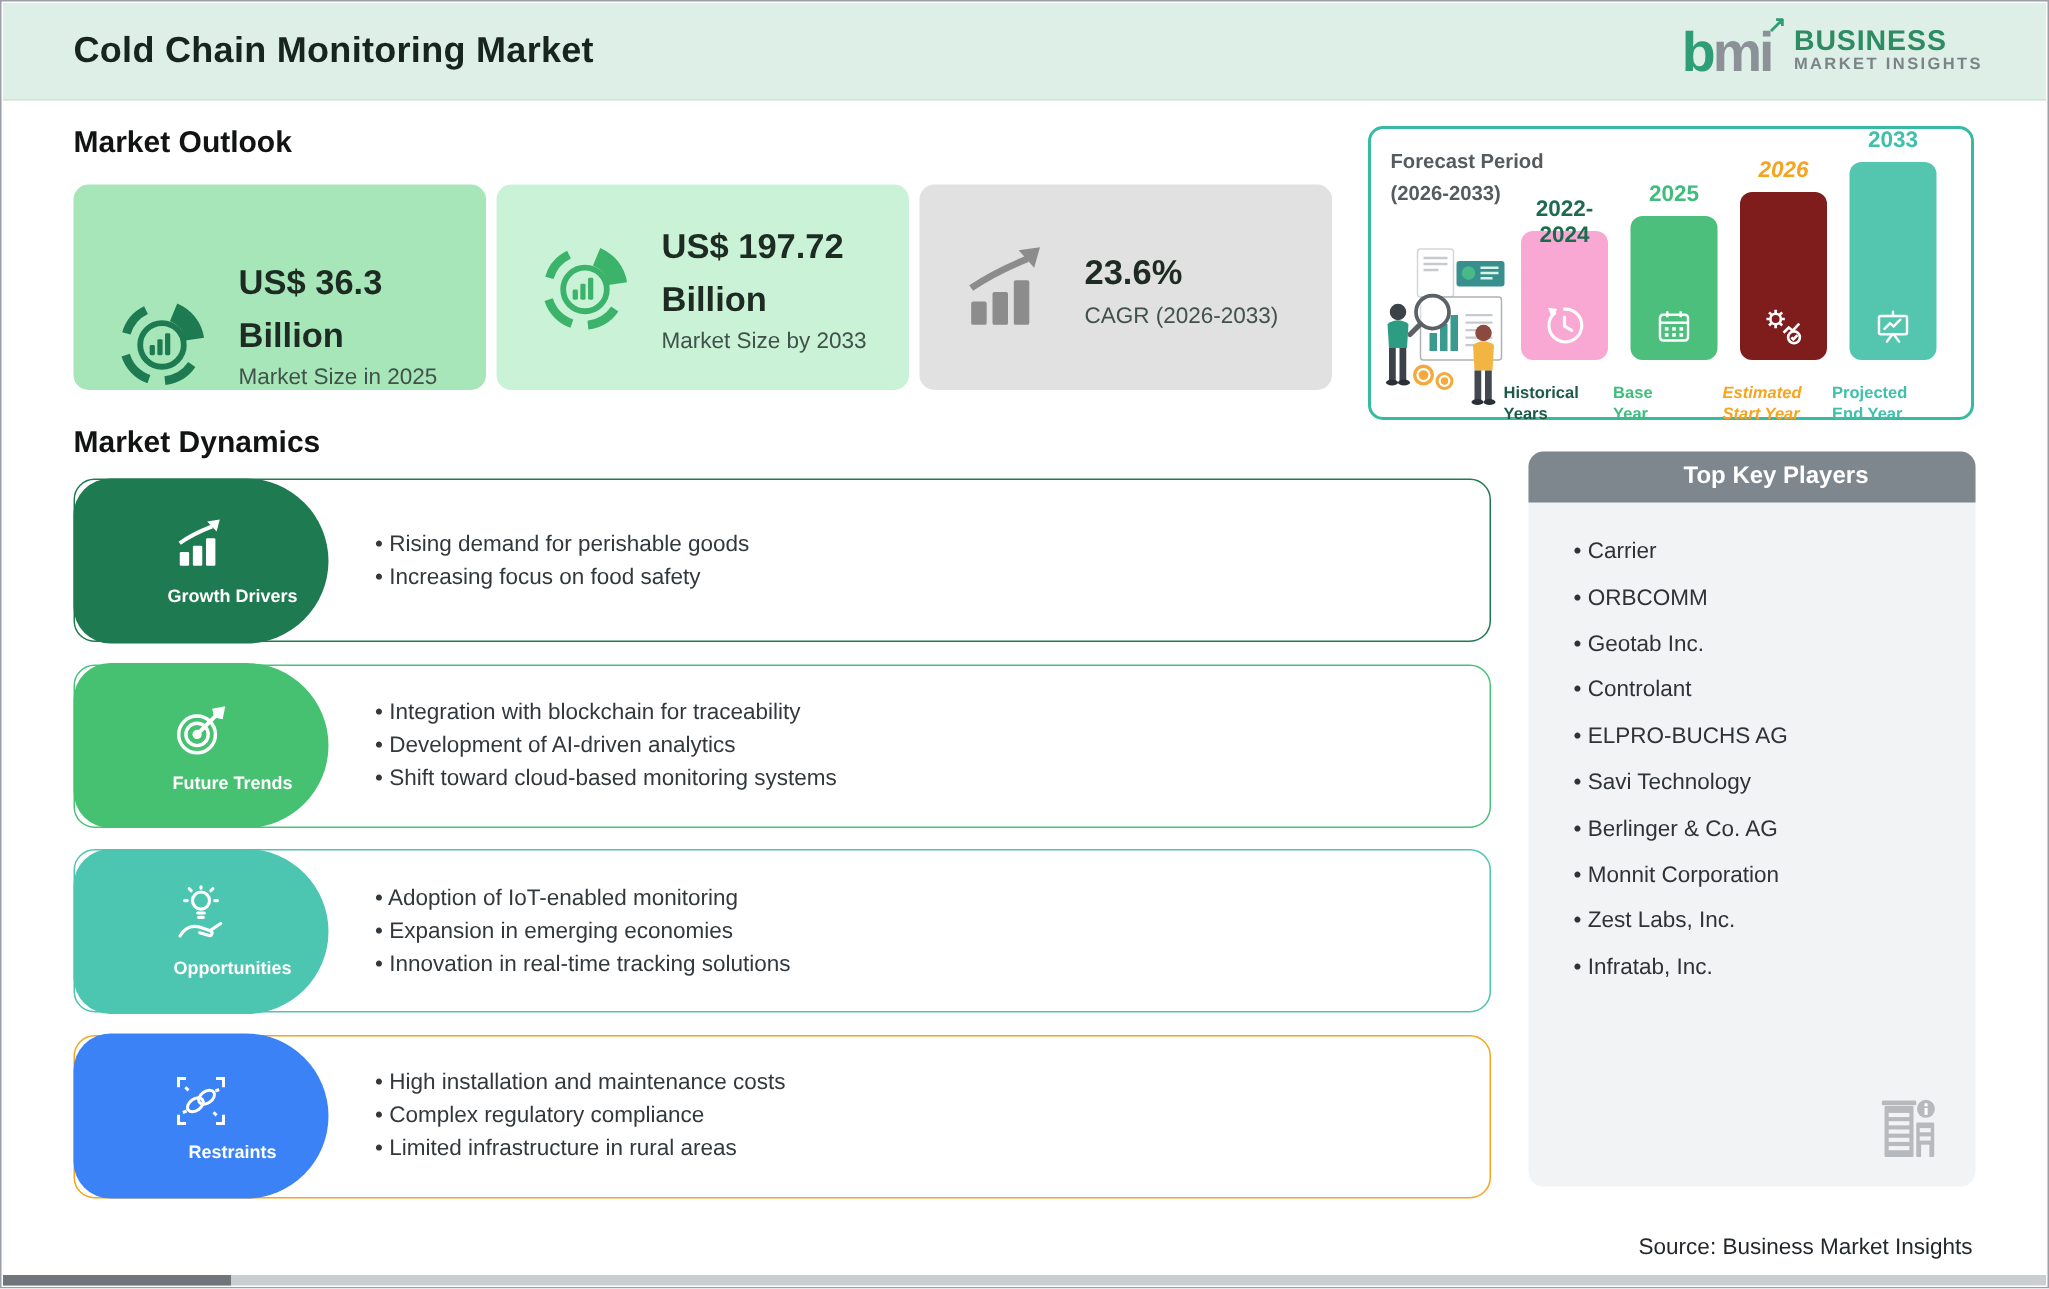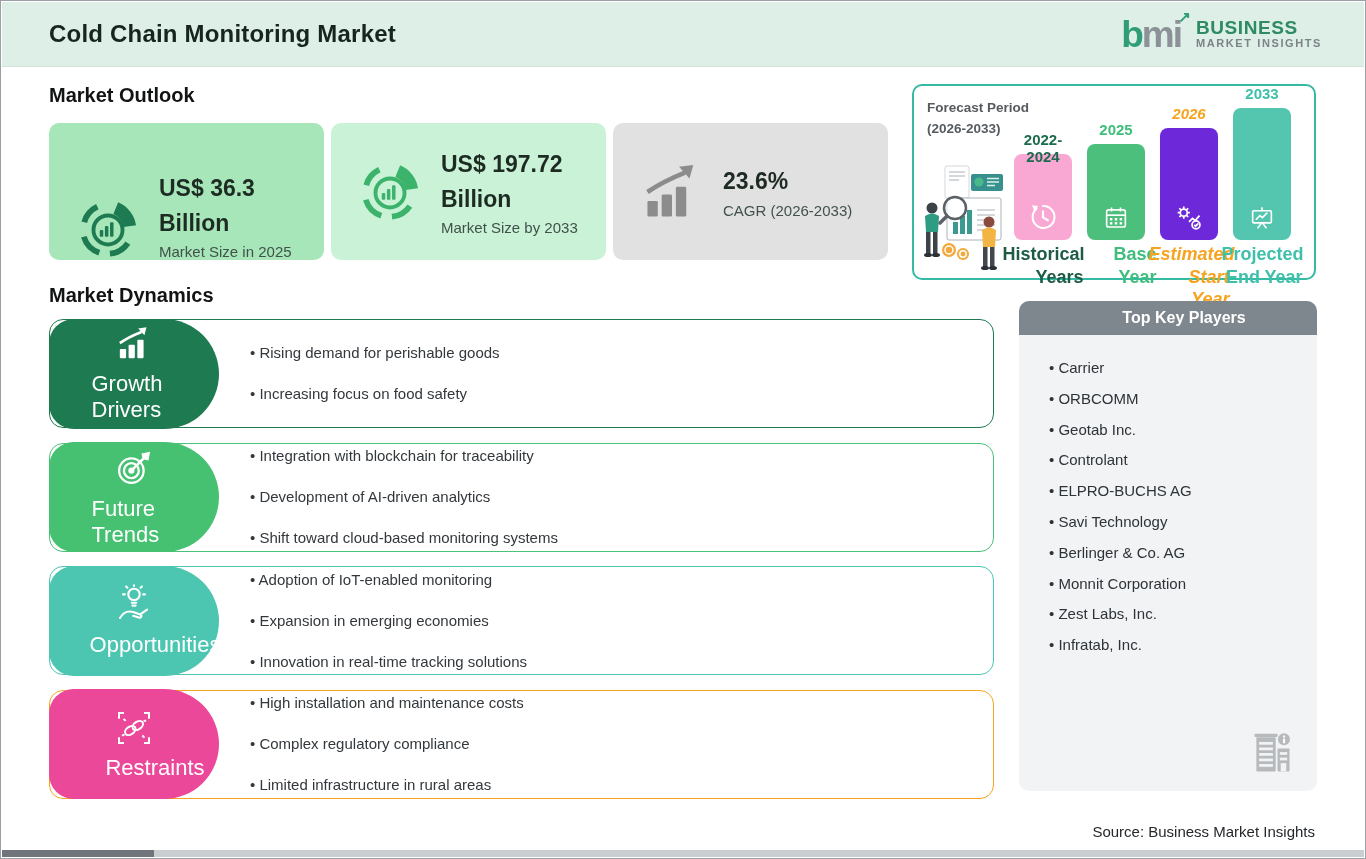--- a/index.html
+++ b/index.html
@@ -36,43 +36,43 @@
   .card-cap{font-size:15px;color:#41524a;margin-top:3px;}
 
   
   .forecast{position:absolute;left:911px;top:83px;width:404px;height:196px;background:#ffffff;
             border:2px solid #35baa4;border-radius:10px;box-sizing:border-box;}
   .fp-title{position:absolute;left:13px;top:12px;font-size:13.5px;font-weight:700;color:#565b60;line-height:1.55;}
   .illus{position:absolute;left:5px;bottom:4px;}
   .fbar{position:absolute;bottom:38px;width:58px;border-radius:8px;}
   .fb1{left:100px;height:86px;background:#f9a8d4;}
   .fb2{left:173px;height:96px;background:#4dbf7d;}
-  .fb3{left:246px;height:112px;background:#6d28d9;font-style:italic;}
+  .fb3{left:246px;height:112px;background:#7f1d1d;font-style:italic;}
   .fb4{left:319px;height:132px;background:#54c6b0;}
   .fbar-year{position:absolute;top:-23px;width:110%;left:-5%;text-align:center;font-size:15px;font-weight:700;}
   .fb1 .fbar-year{color:#1d6b4e;} .fb2 .fbar-year{color:#3fbd7c;}
   .fb3 .fbar-year{color:#f6a41f;} .fb4 .fbar-year{color:#3ec0ab;}
   .fbar-icon{position:absolute;bottom:9px;width:100%;display:flex;justify-content:center;}
-  .fbar-label{position:absolute;top:100%;margin-top:3px;width:140%;left:-20%;text-align:right;
-              font-size:18px;font-weight:700;line-height:1.25;}
+  .fbar-label{position:absolute;top:100%;margin-top:16px;width:140%;left:-20%;text-align:left;
+              font-size:11px;font-weight:700;line-height:1.25;}
   .fb1 .fbar-label{color:#1d5b44;} .fb2 .fbar-label{color:#3fbd7c;}
   .fb3 .fbar-label{color:#f6a41f;} .fb4 .fbar-label{color:#3ec0ab;}
 
   
   .dyn-rows{position:absolute;left:48px;top:318px;width:945px;}
   .dyn-row{position:relative;height:109px;margin-bottom:14.5px;border-radius:14px;box-sizing:border-box;background:#fff;}
   .r1{border:1.5px solid #1e7a50;} .r2{border:1.5px solid #49c27a;}
   .r3{border:1.5px solid #4cc5b1;} .r4{border:1.5px solid #f6a41f;}
   .pill{position:absolute;left:-1.5px;top:-1.5px;bottom:-1.5px;width:170px;
         border-radius:26px 58px 58px 26px;display:flex;flex-direction:column;align-items:center;
         justify-content:center;gap:7px;color:#fff;}
   .r1 .pill{background:#1e7a50;} .r2 .pill{background:#45c171;}
-  .r3 .pill{background:#4cc5b1;} .r4 .pill{background:#ec4899;}
-  .pill-label{font-size:22px;font-weight:400;color:#fff;margin-left:43px;}
-  .bullets{margin-left:200px;height:100%;display:flex;flex-direction:column;justify-content:center;gap:23px;}
+  .r3 .pill{background:#4cc5b1;} .r4 .pill{background:#3b82f6;}
+  .pill-label{font-size:12px;font-weight:700;color:#fff;margin-left:43px;}
+  .bullets{margin-left:200px;height:100%;display:flex;flex-direction:column;justify-content:center;gap:4px;}
   .bullet{font-size:15px;color:#33383c;line-height:18px;}
   .bullet::before{content:"• ";color:#33383c;}
 
   
   .players{position:absolute;left:1018px;top:300px;width:298px;height:490px;background:#f1f3f5;border-radius:10px;}
   .players-header{height:34px;background:#7e868e;border-radius:10px 10px 0 0;color:#fff;font-weight:700;
                   font-size:16px;display:flex;align-items:center;justify-content:center;padding-left:32px;}
   .players-list{list-style:none;margin:0;padding:23px 0 0 30px;}
   .players-list li{font-size:15px;color:#2e3338;line-height:19px;margin-bottom:11.8px;}
   .players-list li::before{content:"• ";}

